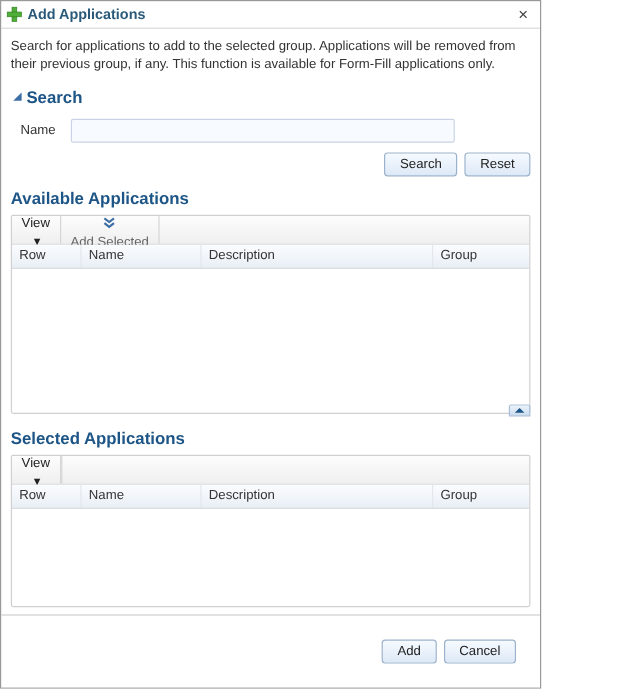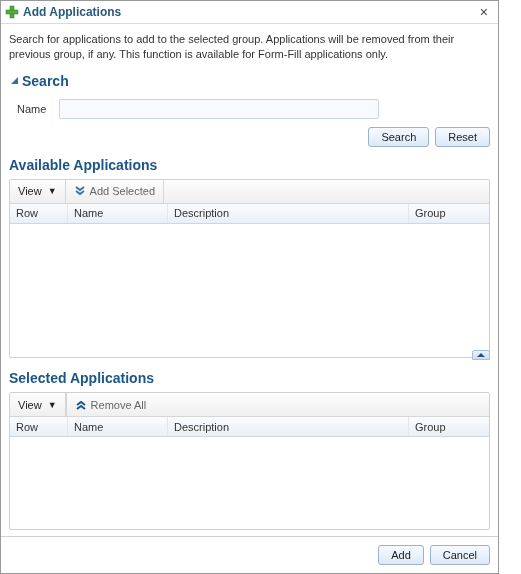--- a/index.html
+++ b/index.html
@@ -4,21 +4,21 @@
 <style>
 * { box-sizing: border-box; }
 body {
   margin: 0;
   font-family: Tahoma, Arial, sans-serif;
   font-size: 11px;
   color: #333;
   background: #fff;
 }
 .dialog {
-  width: 499px;
+  width: 451px;
   height: 574px;
   border: 1px solid #999;
   display: flex;
   flex-direction: column;
   position: relative;
 }
 .titlebar {
   display: flex;
   align-items: center;
   padding: 4px 6px 4px 4px;
@@ -116,20 +116,21 @@
   background: linear-gradient(#fdfdfd, #efefef);
   border-bottom: 1px solid #d6d6d6;
   height: 24px;
 }
 .toolbar-item {
   display: flex;
   align-items: center;
   padding: 0 8px;
   color: #666;
   gap: 4px;
+  flex-direction: column;
 }
 .toolbar-sep {
   width: 1px;
   background: #d6d6d6;
 }
 .toolbar-view {
   color: #222;
   cursor: pointer;
 }
 .toolbar-view .caret {
@@ -171,21 +172,21 @@
   height: 10px;
   background: linear-gradient(#eaf2fb, #cdddef);
   border: 1px solid #a9bfd8;
   border-radius: 2px 2px 0 0;
   display: flex;
   align-items: center;
   justify-content: center;
 }
 .footer {
   border-top: 1px solid #d0d0d0;
-  padding: 8px;
+  padding: 20px;
   display: flex;
   justify-content: flex-end;
   gap: 6px;
 }
 svg { display: block; }
 .available-wrap { position: relative; display: flex; flex-direction: column; flex: 1.3; margin-bottom: 6px; }
 .selected-wrap { display: flex; flex-direction: column; flex: 1; margin-bottom: 4px; }
 </style>
 </head>
 <body>
@@ -269,29 +270,20 @@
 
     <div class="selected-wrap">
     <div class="panel panel-selected">
       <div class="toolbar">
         <div class="toolbar-item toolbar-view">
           <span>View</span>
           <span class="caret">▼</span>
         </div>
         <div class="toolbar-sep"></div>
         <div class="toolbar-sep"></div>
-        <div class="toolbar-item">
-          <span>
-            <svg width="12" height="12" viewBox="0 0 12 12">
-                  <polyline points="2,10 6,7 10,10" fill="none" stroke="#1d5586" stroke-width="2"></polyline>
-                  <polyline points="2,6 6,3 10,6" fill="none" stroke="#1d5586" stroke-width="2"></polyline>
-                </svg>
-          </span>
-          <span>Remove All</span>
-        </div>
       </div>
       <div class="col-headers">
         <div class="col-row">Row</div>
         <div class="col-name">Name</div>
         <div class="col-desc">Description</div>
         <div class="col-group">Group</div>
       </div>
       <div class="grid-body"></div>
     </div>
     </div>

